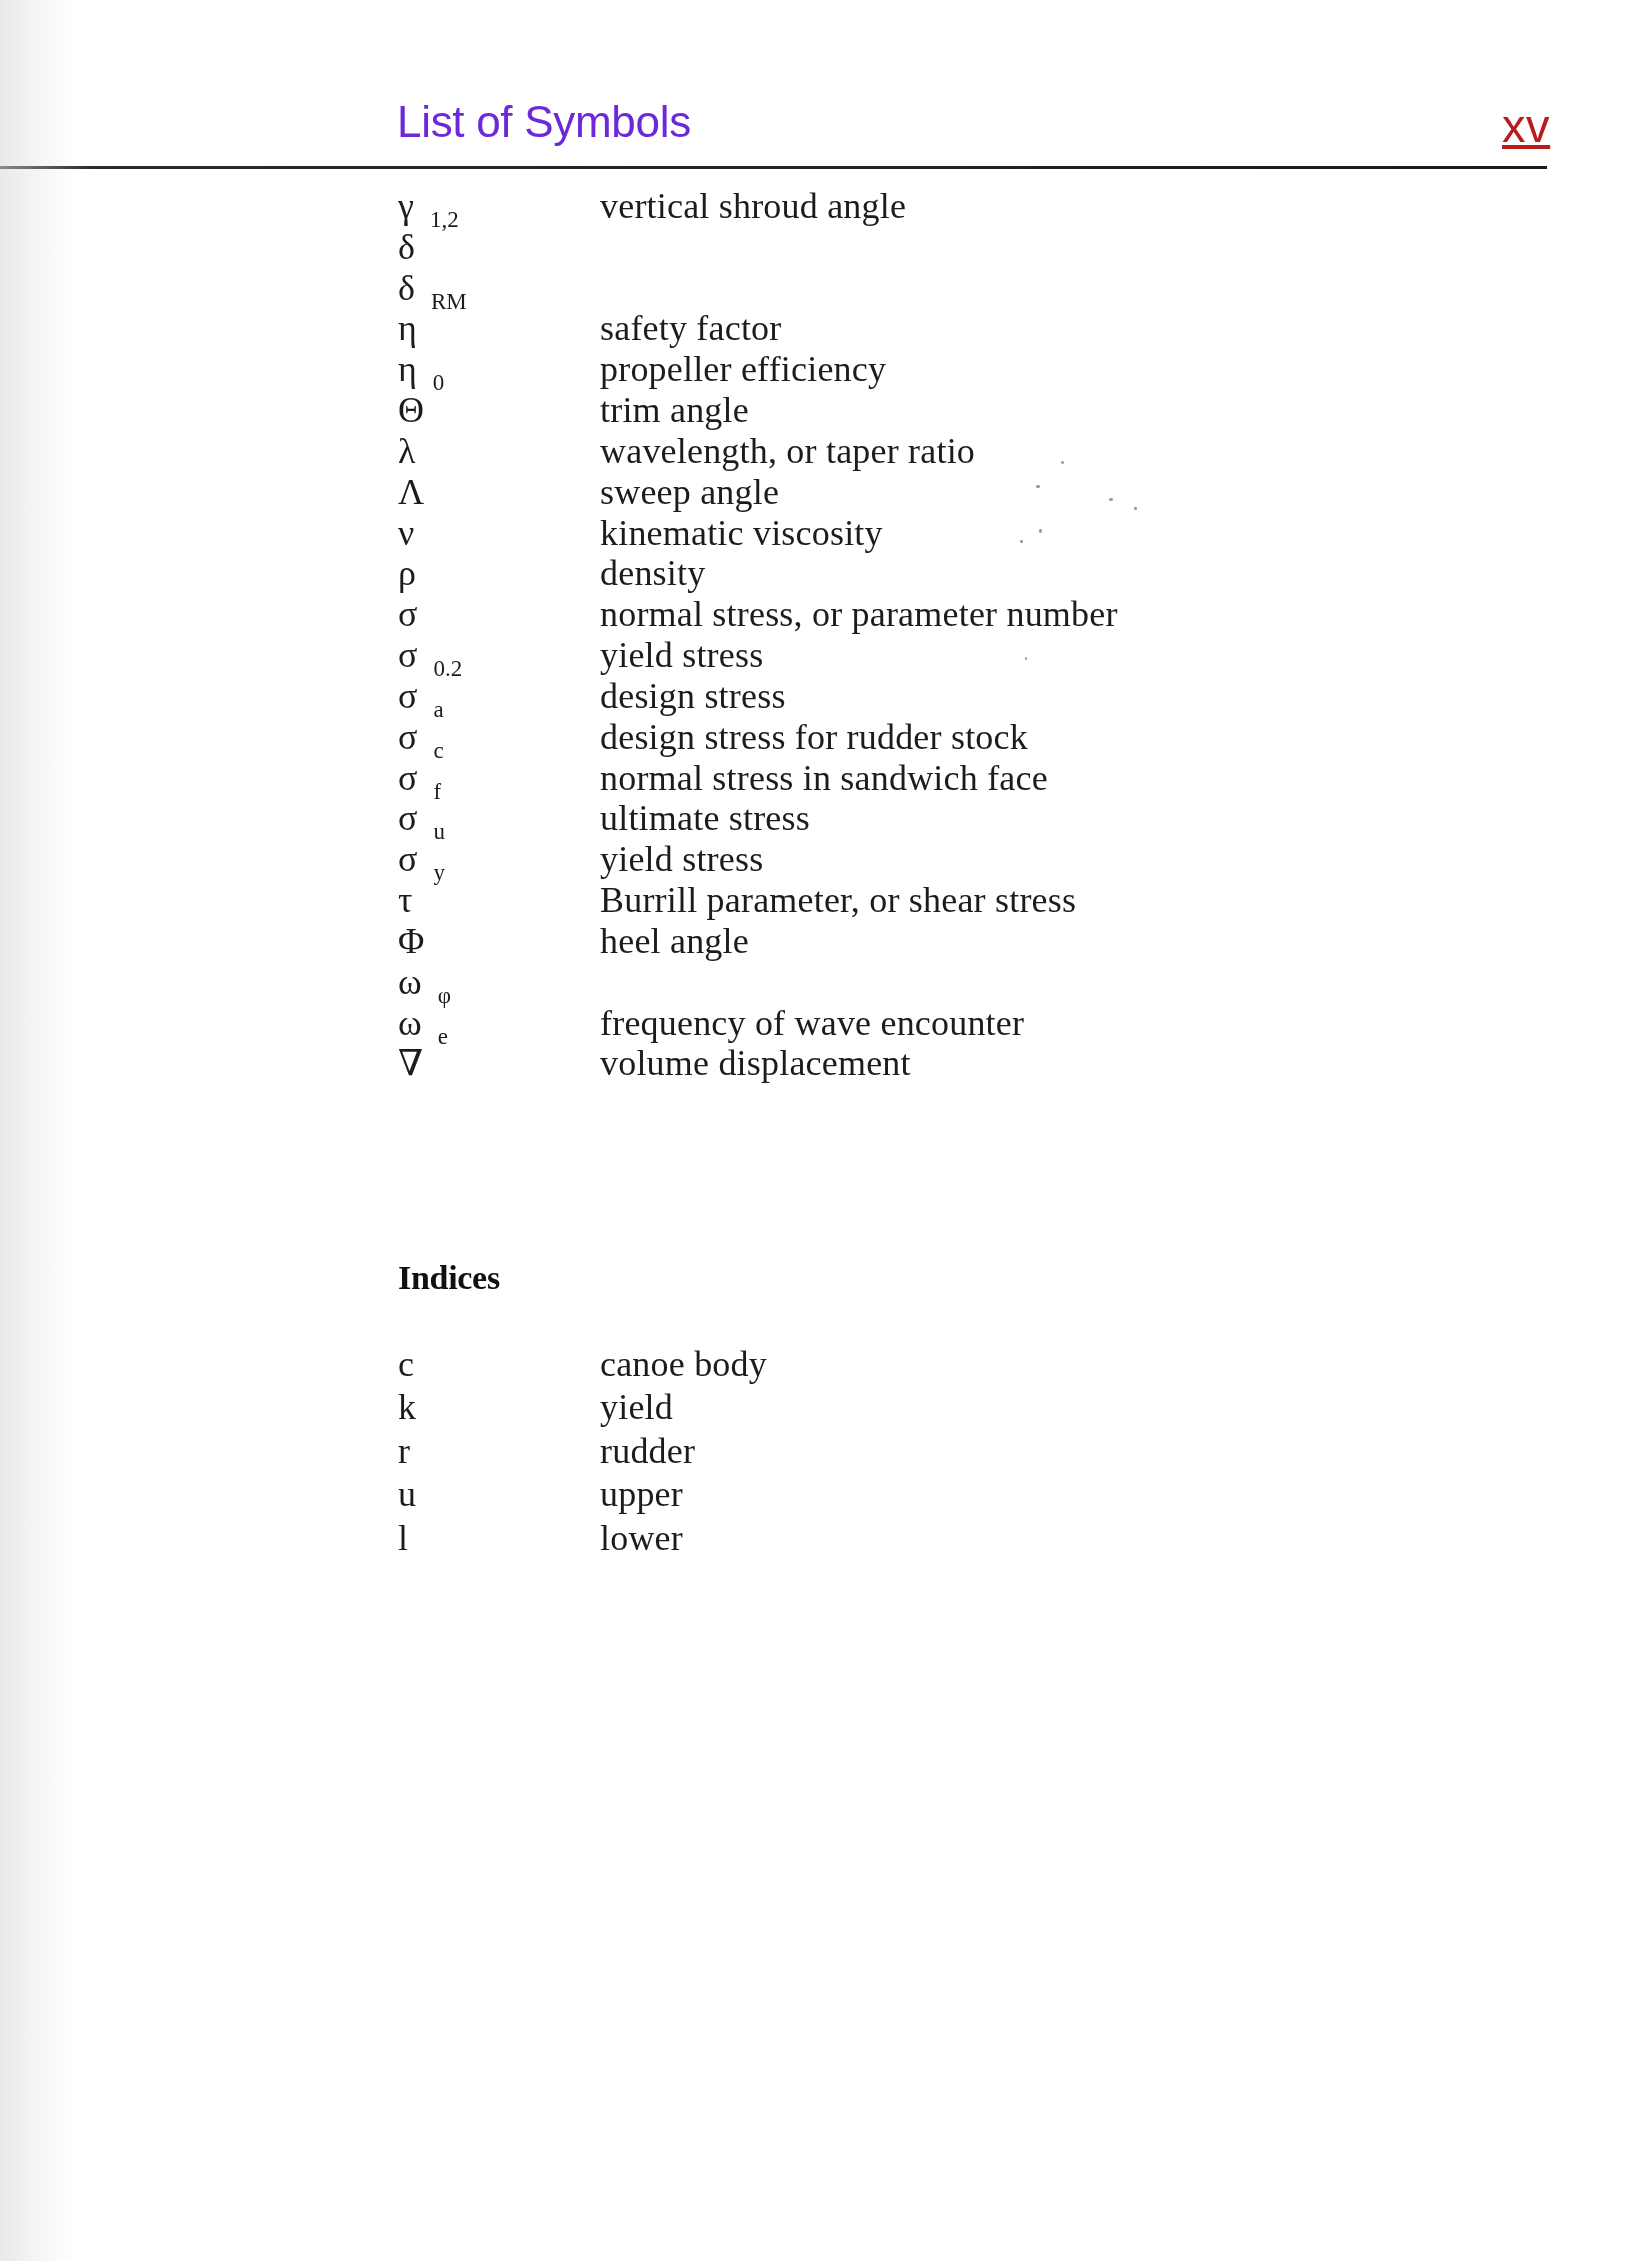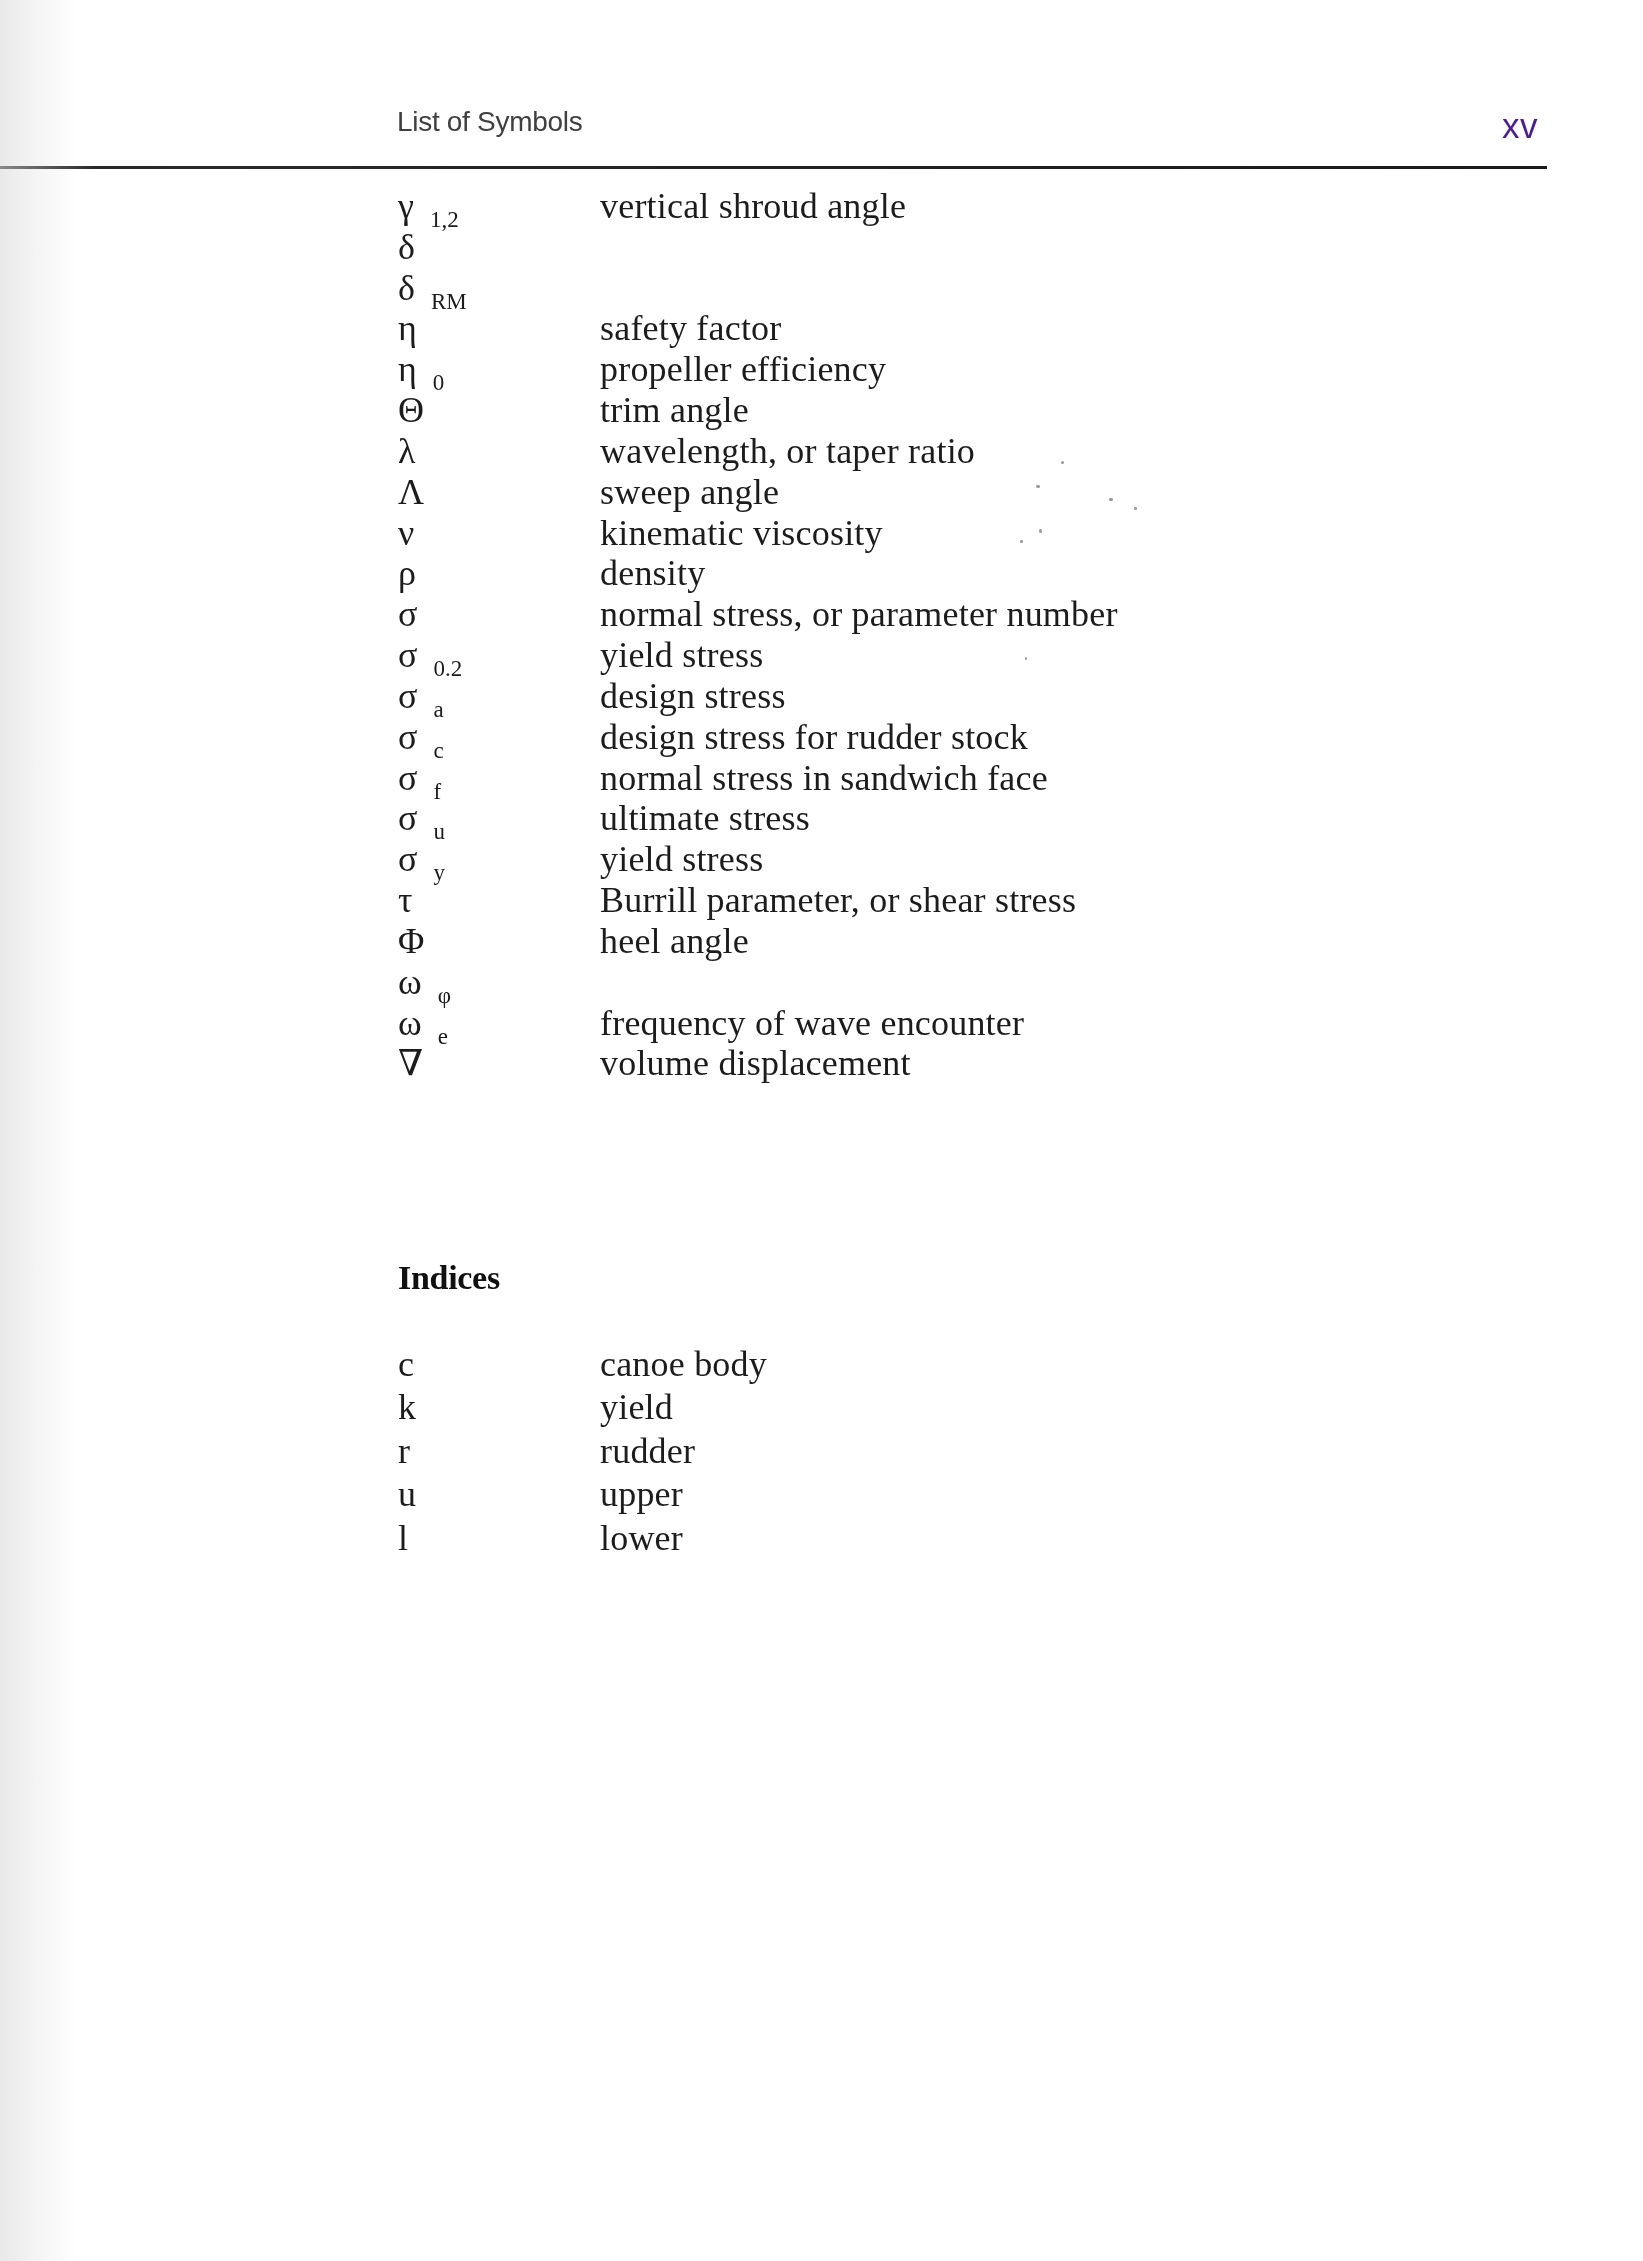--- a/index.html
+++ b/index.html
@@ -18,36 +18,37 @@
     position: absolute;
     left: 0; top: 0;
     width: 76px; height: 2261px;
     background: linear-gradient(to right, #e9e9e9 0%, #f4f4f4 45%, #ffffff 100%);
   }
   .running-head {
     position: absolute;
     left: 397px;
     top: 100px;
     font-family: "Liberation Sans", "DejaVu Sans", sans-serif;
-    font-size: 28px;
+    font-size: 44px;
     font-weight: normal;
     letter-spacing: -0.3px;
     line-height: 44px;
-    color: #404040;
+    color: #6d28d9;
     white-space: nowrap;
   }
   .page-number {
     position: absolute;
     left: 1502px;
     top: 104px;
     font-family: "Liberation Sans", "DejaVu Sans", sans-serif;
-    font-size: 35px;
+    font-size: 47px;
     line-height: 44px;
-    color: #4c1d95;
+    color: #b91c1c;
     letter-spacing: 0.6px;
+    text-decoration: underline;
   }
   .head-rule {
     position: absolute;
     left: 0;
     top: 166px;
     width: 1547px;
     height: 2.5px;
     background: linear-gradient(to right, #8a8a8a 0%, #2a2a2a 6%, #1a1a1a 100%);
   }
   .entry {

